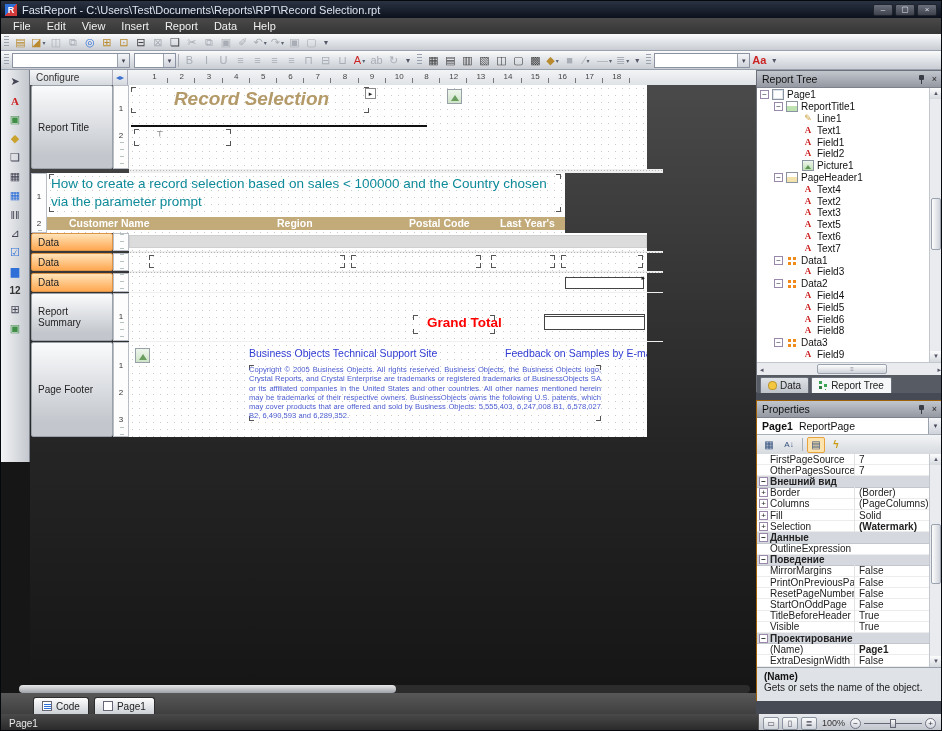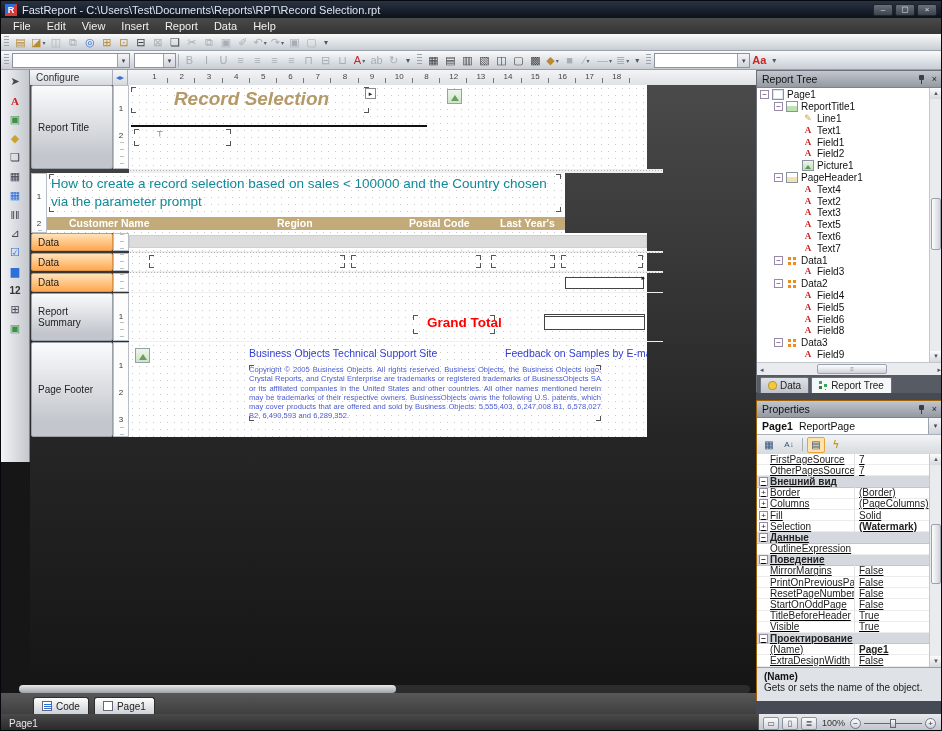--- a/index.html
+++ b/index.html
@@ -180,21 +180,21 @@
   .propspanel{position:absolute;left:0;top:330px;width:187px;height:301px;background:#fff;border:1px solid #a16207;}
   .psel{height:17px;background:#fff;border-bottom:1px solid #aab0ba;display:flex;align-items:center;padding-left:5px;font-size:10.5px;}
   .psel .nm{font-weight:bold;color:#111;} .psel .tp{margin-left:6px;color:#111;}
   .psel .dda{margin-left:auto;width:14px;height:100%;background:linear-gradient(#f4f5f7,#cfd3da);
     border-left:1px solid #9aa2ae;font-size:7px;line-height:15px;text-align:center;color:#445;}
   .ptb{height:20px;background:linear-gradient(#f3f4f6,#d6dade);border-bottom:1px solid #9aa2ae;
     display:flex;align-items:center;padding-left:3px;gap:2px;}
   .ptbtn{width:18px;height:16px;display:flex;align-items:center;justify-content:center;font-size:10px;color:#33507d;border-radius:2px;}
   .ptbtn.hl{background:#fde3ae;border:1px solid #e8a33d;}
   .ptbtn.ev{color:#c99a10;font-weight:bold;}
-  .pgrid{position:absolute;left:0;top:53px;width:174px;height:213px;overflow:hidden;background:#fff;text-decoration:underline;}
+  .pgrid{position:absolute;left:0;top:53px;width:174px;height:213px;overflow:hidden;background:#fff;}
   .prow{height:11.2px;display:flex;align-items:center;font-size:10px;color:#222;border-bottom:1px solid #ececec;}
   .pexp{width:9px;height:9px;flex:none;margin:0 2px;border:1px solid #98a;background:#fff;
     font-size:8px;line-height:7px;text-align:center;visibility:hidden;}
   .pexp.plus,.pexp.minus{visibility:visible;}
   .pexp.plus::before{content:"+";} .pexp.minus::before{content:"−";}
   .pk{width:84px;flex:none;white-space:nowrap;overflow:hidden;}
   .pv{flex:1;border-left:1px solid #e2e2e2;padding-left:4px;white-space:nowrap;overflow:hidden;}
   .pv.boldv{font-weight:bold;}
   .prow.cat{background:#d5d8de;font-weight:bold;border-bottom:1px solid #c2c6cd;}
   .pvscroll{position:absolute;right:0;top:53px;width:13px;height:213px;background:#e9ebef;border-left:1px solid #c2c6cd;}

